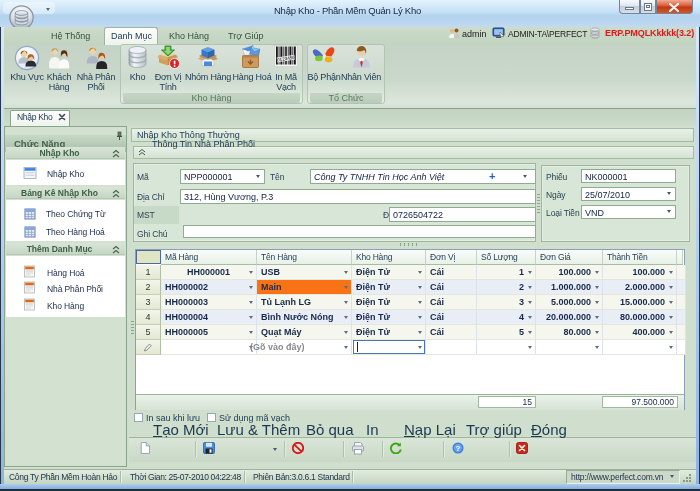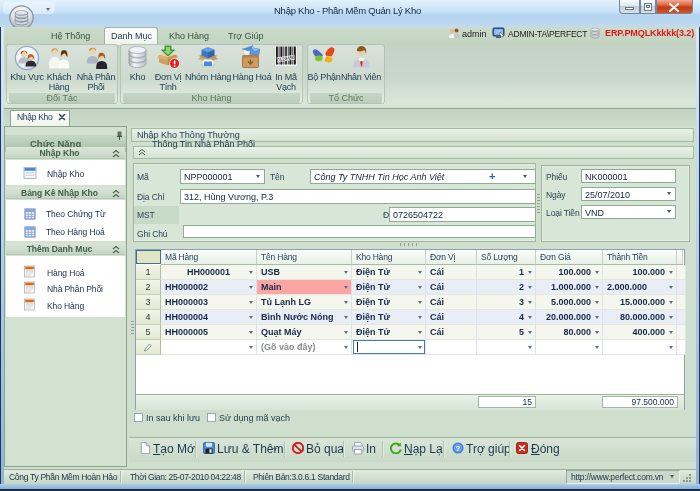--- a/index.html
+++ b/index.html
@@ -11,38 +11,38 @@
 #tabrow{left:4px;top:27px;width:692px;height:18px;background:linear-gradient(#ccdbca,#c2d3c0);}
 #ribbon{left:4px;top:45px;width:692px;height:64px;background:linear-gradient(#c5d3c6,#cad8cb 55%,#dce7db 92%,#d2dfd3);border-bottom:1px solid #8ba48e;box-sizing:border-box;}
 #docstrip{left:4px;top:109px;width:692px;height:17px;background:linear-gradient(#c3d3c1,#cddcca);}
 .rtab{position:absolute;top:31px;font-size:9px;color:#33523a;line-height:11px;}
 #atab{left:104px;top:27px;width:54px;height:18px;background:linear-gradient(#fefefd,#eef3ec);border:1px solid #9eb3a0;border-bottom:none;border-radius:3px 3px 0 0;box-sizing:border-box;}
 .rgroup{position:absolute;top:44px;height:60px;border:1px solid #b2c5b2;border-radius:3px;background:linear-gradient(rgba(255,255,255,.35),rgba(255,255,255,.05) 60%,rgba(255,255,255,.25));box-sizing:border-box;}
 .rcap{position:absolute;top:48px;height:10px;left:2px;right:2px;background:linear-gradient(#c6d6c6,#b9ccb9);border-radius:0 0 2px 2px;font-size:9px;color:#5c785e;text-align:center;line-height:10px;}
 .rlbl{position:absolute;top:72px;font-size:9px;letter-spacing:-0.2px;color:#1c3850;text-align:center;line-height:10px;}
 .icon{position:absolute;}
 #side{left:4px;top:126px;width:123px;height:341px;background:#d3e1d1;border:1px solid #8ba48e;box-sizing:border-box;}
-#sidehead{left:0;top:8px;width:121px;height:17px;background:linear-gradient(#c6d8c6,#a9c0a9);font-size:9.5px;font-weight:bold;color:#44604a;line-height:17px;padding-left:25px;box-sizing:border-box;}
+#sidehead{left:0;top:8px;width:121px;height:17px;background:linear-gradient(#c6d8c6,#a9c0a9);font-size:9.5px;font-weight:bold;color:#44604a;line-height:17px;padding-left:9px;box-sizing:border-box;}
 .sgh{position:absolute;left:1px;width:119px;height:12px;background:linear-gradient(#d8e5d7,#c5d6c4);border-bottom:1px solid #b6c9b6;font-size:8.5px;font-weight:bold;color:#3f5f46;text-align:center;line-height:12px;box-sizing:border-box;padding-right:12px;}
 .swhite{position:absolute;left:1px;width:119px;background:#fff;}
 .sitem{position:absolute;font-size:8.5px;letter-spacing:-0.1px;color:#1c2c4c;line-height:11px;}
 .hbar{position:absolute;background:linear-gradient(#e9f1e8,#d3e2d2);border:1px solid #a3baa3;box-sizing:border-box;}
 .fbox{position:absolute;background:#d8e6d7;border:1px solid #9db69d;box-shadow:inset 0 0 0 1px #e3eee2;box-sizing:border-box;}
 .inp{position:absolute;background:#fff;border:1px solid #8fac92;box-sizing:border-box;font-size:9px;color:#10233f;line-height:12px;padding:1px 0 0 3px;white-space:nowrap;overflow:hidden;}
 .lbl{position:absolute;font-size:8.5px;letter-spacing:-0.1px;color:#2c4454;white-space:nowrap;line-height:11px;}
 .dar{position:absolute;width:0;height:0;border-left:2.5px solid transparent;border-right:2.5px solid transparent;border-top:3.5px solid #44586c;}
 .gar{position:absolute;width:0;height:0;border-left:2.5px solid transparent;border-right:2.5px solid transparent;border-top:3.5px solid #5a6e82;}
 #grid{left:135px;top:249px;width:550px;height:161px;background:#fff;border:1px solid #8aa0b5;box-sizing:border-box;}
 .gh{position:absolute;height:15px;background:linear-gradient(#fafcfa,#e8f1e7);border-right:1px solid #c5d2c5;border-bottom:1px solid #a8bca8;box-sizing:border-box;font-size:8.5px;letter-spacing:-0.2px;color:#1e3c55;padding:2px 0 0 4px;line-height:11px;}
 .gr{position:absolute;height:15px;font-size:9px;font-weight:bold;color:#16294a;line-height:11px;}
 .gc{position:absolute;height:15px;border-right:1px solid #dce3ea;border-bottom:1px solid #e3e7dc;box-sizing:border-box;padding:2px 4px 0 4px;white-space:nowrap;overflow:hidden;}
 .rn{position:absolute;height:15px;background:linear-gradient(#f2f5e9,#e2e9d3);border-right:1px solid #b2bfa4;border-bottom:1px solid #c6cfb6;box-sizing:border-box;font-size:9px;color:#333;text-align:center;padding-top:2px;line-height:11px;}
 #btnbar{left:129px;top:437px;width:567px;height:25px;background:linear-gradient(#dae6d8,#c8d8c6);border-top:1px solid #9cb69c;box-sizing:border-box;}
 .bsep{position:absolute;top:441px;width:1px;height:16px;background:#aec2ae;box-shadow:1px 0 0 #e2ece2;}
-.bt{position:absolute;top:444px;font-size:12px;color:#1c3850;white-space:nowrap;line-height:11px;}
+.bt{position:absolute;top:424px;font-size:15px;color:#1c3850;white-space:nowrap;line-height:11px;}
 #status{left:0;top:469px;width:700px;height:16px;background:linear-gradient(#e2ebe0,#c2d4c0);border-top:1px solid #9ab49a;box-sizing:border-box;}
 .ssep{position:absolute;top:471px;width:1px;height:12px;background:#a8bca8;box-shadow:1px 0 0 #e8f0e8;}
 .st{position:absolute;top:472px;font-size:8.5px;letter-spacing:-0.2px;color:#1c3246;white-space:nowrap;line-height:11px;}
 .cb{position:absolute;width:9px;height:9px;background:#fff;border:1px solid #96a8b8;box-sizing:border-box;}
 #bl{left:0;top:27px;width:4px;height:458px;background:linear-gradient(#d6e9fa,#a8c9ec 60%,#8db4e0);border-left:1px solid #26364a;box-sizing:border-box;}
 #br{left:696px;top:27px;width:4px;height:458px;background:linear-gradient(#d6e9fa,#a8c9ec 60%,#8db4e0);border-right:1px solid #26364a;box-sizing:border-box;}
 #bb{left:0;top:484px;width:700px;height:7px;background:linear-gradient(#b0cfee,#84abd8);border-bottom:2px solid #1e2e42;box-sizing:border-box;}
 </style></head>
 <body>
 <div id="win">
@@ -107,23 +107,20 @@
       <g fill="#d0d4d8" stroke="#8a9298" stroke-width=".6">
         <path d="M1 2.5 h8 v7 a4 1.5 0 0 1 -8 0 z"></path>
         <ellipse cx="5" cy="9.5" rx="4" ry="1.5"></ellipse>
         <ellipse cx="5" cy="6" rx="4" ry="1.5"></ellipse>
         <ellipse cx="5" cy="2.5" rx="4" ry="1.5" fill="#e8ecf0"></ellipse>
       </g>
     </svg>
   <div class="t bold" style="left:605px;top:28px;color:#e01818;font-size:9px;letter-spacing:-0.1px;">ERP.PMQLKkkkk(3.2)</div>
 
   <div id="ribbon" class="ab"></div>
-  <div class="rgroup" style="left:6px;width:112px;">
-      <div class="rcap">Đối Tác</div>
-    </div>
   <div class="rgroup" style="left:120px;width:183px;">
       <div class="rcap">Kho Hàng</div>
     </div>
   <div class="rgroup" style="left:307px;width:78px;padding-left:20px;">
       <div class="rcap">Tổ Chức</div>
     </div>
 
   <svg class="icon" style="left:14px;top:45px;" width="26" height="26" viewBox="0 0 26 26">
     <defs>
         <radialGradient id="glb" cx="40%" cy="30%" r="80%">
@@ -388,30 +385,30 @@
       <div class="gr gc" style="left:477px;top:265px;width:59px;background:#f5f7ee;text-align:right;padding-right:11px;">1</div>
       <div class="gar" style="left:528px;top:271px;"></div>
       <div class="gr gc" style="left:536px;top:265px;width:67px;background:#f5f7ee;text-align:right;padding-right:11px;">100.000</div>
       <div class="gar" style="left:595px;top:271px;"></div>
       <div class="gr gc" style="left:603px;top:265px;width:74px;background:#f5f7ee;text-align:right;padding-right:11px;">100.000</div>
       <div class="gar" style="left:669px;top:271px;"></div>
       <div class="gr gc" style="left:677px;top:265px;width:6px;background:#f5f7ee;text-align:left;"></div>
       <div class="rn ab" style="left:136px;top:280px;width:25px;">2</div>
       <div class="gr gc" style="left:161px;top:280px;width:96px;background:#e9edf6;text-align:left;">HH000002</div>
       <div class="gar" style="left:249px;top:286px;"></div>
-      <div class="gr gc" style="left:257px;top:280px;width:95px;background:#fca5a5;text-align:left;">Main</div>
+      <div class="gr gc" style="left:257px;top:280px;width:95px;background:#f97316;text-align:left;">Main</div>
       <div class="gar" style="left:344px;top:286px;"></div>
       <div class="gr gc" style="left:352px;top:280px;width:74px;background:#e9edf6;text-align:left;">Điện Tử</div>
       <div class="gar" style="left:418px;top:286px;"></div>
       <div class="gr gc" style="left:426px;top:280px;width:51px;background:#e9edf6;text-align:left;">Cái</div>
       <div class="gr gc" style="left:477px;top:280px;width:59px;background:#e9edf6;text-align:right;padding-right:11px;">2</div>
       <div class="gar" style="left:528px;top:286px;"></div>
       <div class="gr gc" style="left:536px;top:280px;width:67px;background:#e9edf6;text-align:right;padding-right:11px;">1.000.000</div>
       <div class="gar" style="left:595px;top:286px;"></div>
-      <div class="gr gc" style="left:603px;top:280px;width:74px;background:#e9edf6;text-align:left;padding-right:11px;">2.000.000</div>
+      <div class="gr gc" style="left:603px;top:280px;width:74px;background:#e9edf6;text-align:right;padding-right:11px;">2.000.000</div>
       <div class="gar" style="left:669px;top:286px;"></div>
       <div class="gr gc" style="left:677px;top:280px;width:6px;background:#e9edf6;text-align:left;"></div>
       <div class="rn ab" style="left:136px;top:295px;width:25px;">3</div>
       <div class="gr gc" style="left:161px;top:295px;width:96px;background:#f5f7ee;text-align:left;">HH000003</div>
       <div class="gar" style="left:249px;top:301px;"></div>
       <div class="gr gc" style="left:257px;top:295px;width:95px;background:#f5f7ee;text-align:left;">Tủ Lạnh LG</div>
       <div class="gar" style="left:344px;top:301px;"></div>
       <div class="gr gc" style="left:352px;top:295px;width:74px;background:#f5f7ee;text-align:left;">Điện Tử</div>
       <div class="gar" style="left:418px;top:301px;"></div>
       <div class="gr gc" style="left:426px;top:295px;width:51px;background:#f5f7ee;text-align:left;">Cái</div>
@@ -461,21 +458,21 @@
       <div class="gar" style="left:344px;top:346px;"></div>
       <div class="gr gc" style="left:352px;top:340px;width:74px;background:#fff;"></div>
       <div class="gr gc" style="left:426px;top:340px;width:51px;background:#fff;"></div>
       <div class="gr gc" style="left:477px;top:340px;width:59px;background:#fff;"></div>
       <div class="gar" style="left:528px;top:346px;"></div>
       <div class="gr gc" style="left:536px;top:340px;width:67px;background:#fff;"></div>
       <div class="gar" style="left:595px;top:346px;"></div>
       <div class="gr gc" style="left:603px;top:340px;width:74px;background:#fff;"></div>
       <div class="gar" style="left:669px;top:346px;"></div>
       <div class="gr gc" style="left:677px;top:340px;width:6px;background:#fff;"></div>
-      <div class="gr" style="left:261px;top:342px;color:#8a8a8a;text-align:right;">(Gõ vào đây)</div>
+      <div class="gr" style="left:250px;top:342px;color:#8a8a8a;text-align:right;">(Gõ vào đây)</div>
       <div class="ab" style="left:353px;top:340px;width:72px;height:14px;background:#fff;border:1px solid #4878b8;box-sizing:border-box;"></div>
       <div class="ab" style="left:357px;top:342px;width:1px;height:10px;background:#222;"></div>
       <div class="gar" style="left:418px;top:346px;"></div>
     </div>
   <div class="ab" style="left:136px;top:394px;width:548px;height:16px;background:linear-gradient(#eaf2e9,#d6e3d5);border-top:1px solid #9ab49a;box-sizing:border-box;"></div>
   <div class="ab" style="left:478px;top:396px;width:58px;height:12px;background:#fff;border:1px solid #a0b8a0;box-sizing:border-box;font-size:8.5px;color:#16294a;text-align:right;padding-right:3px;line-height:10px;">15</div>
   <div class="ab" style="left:602px;top:396px;width:76px;height:12px;background:#fff;border:1px solid #a0b8a0;box-sizing:border-box;font-size:8.5px;color:#16294a;text-align:right;padding-right:3px;line-height:10px;">97.500.000</div>
 
   <div class="cb" style="left:134px;top:413px;"></div>
   <div class="t" style="left:146px;top:413px;">In sau khi lưu</div>

